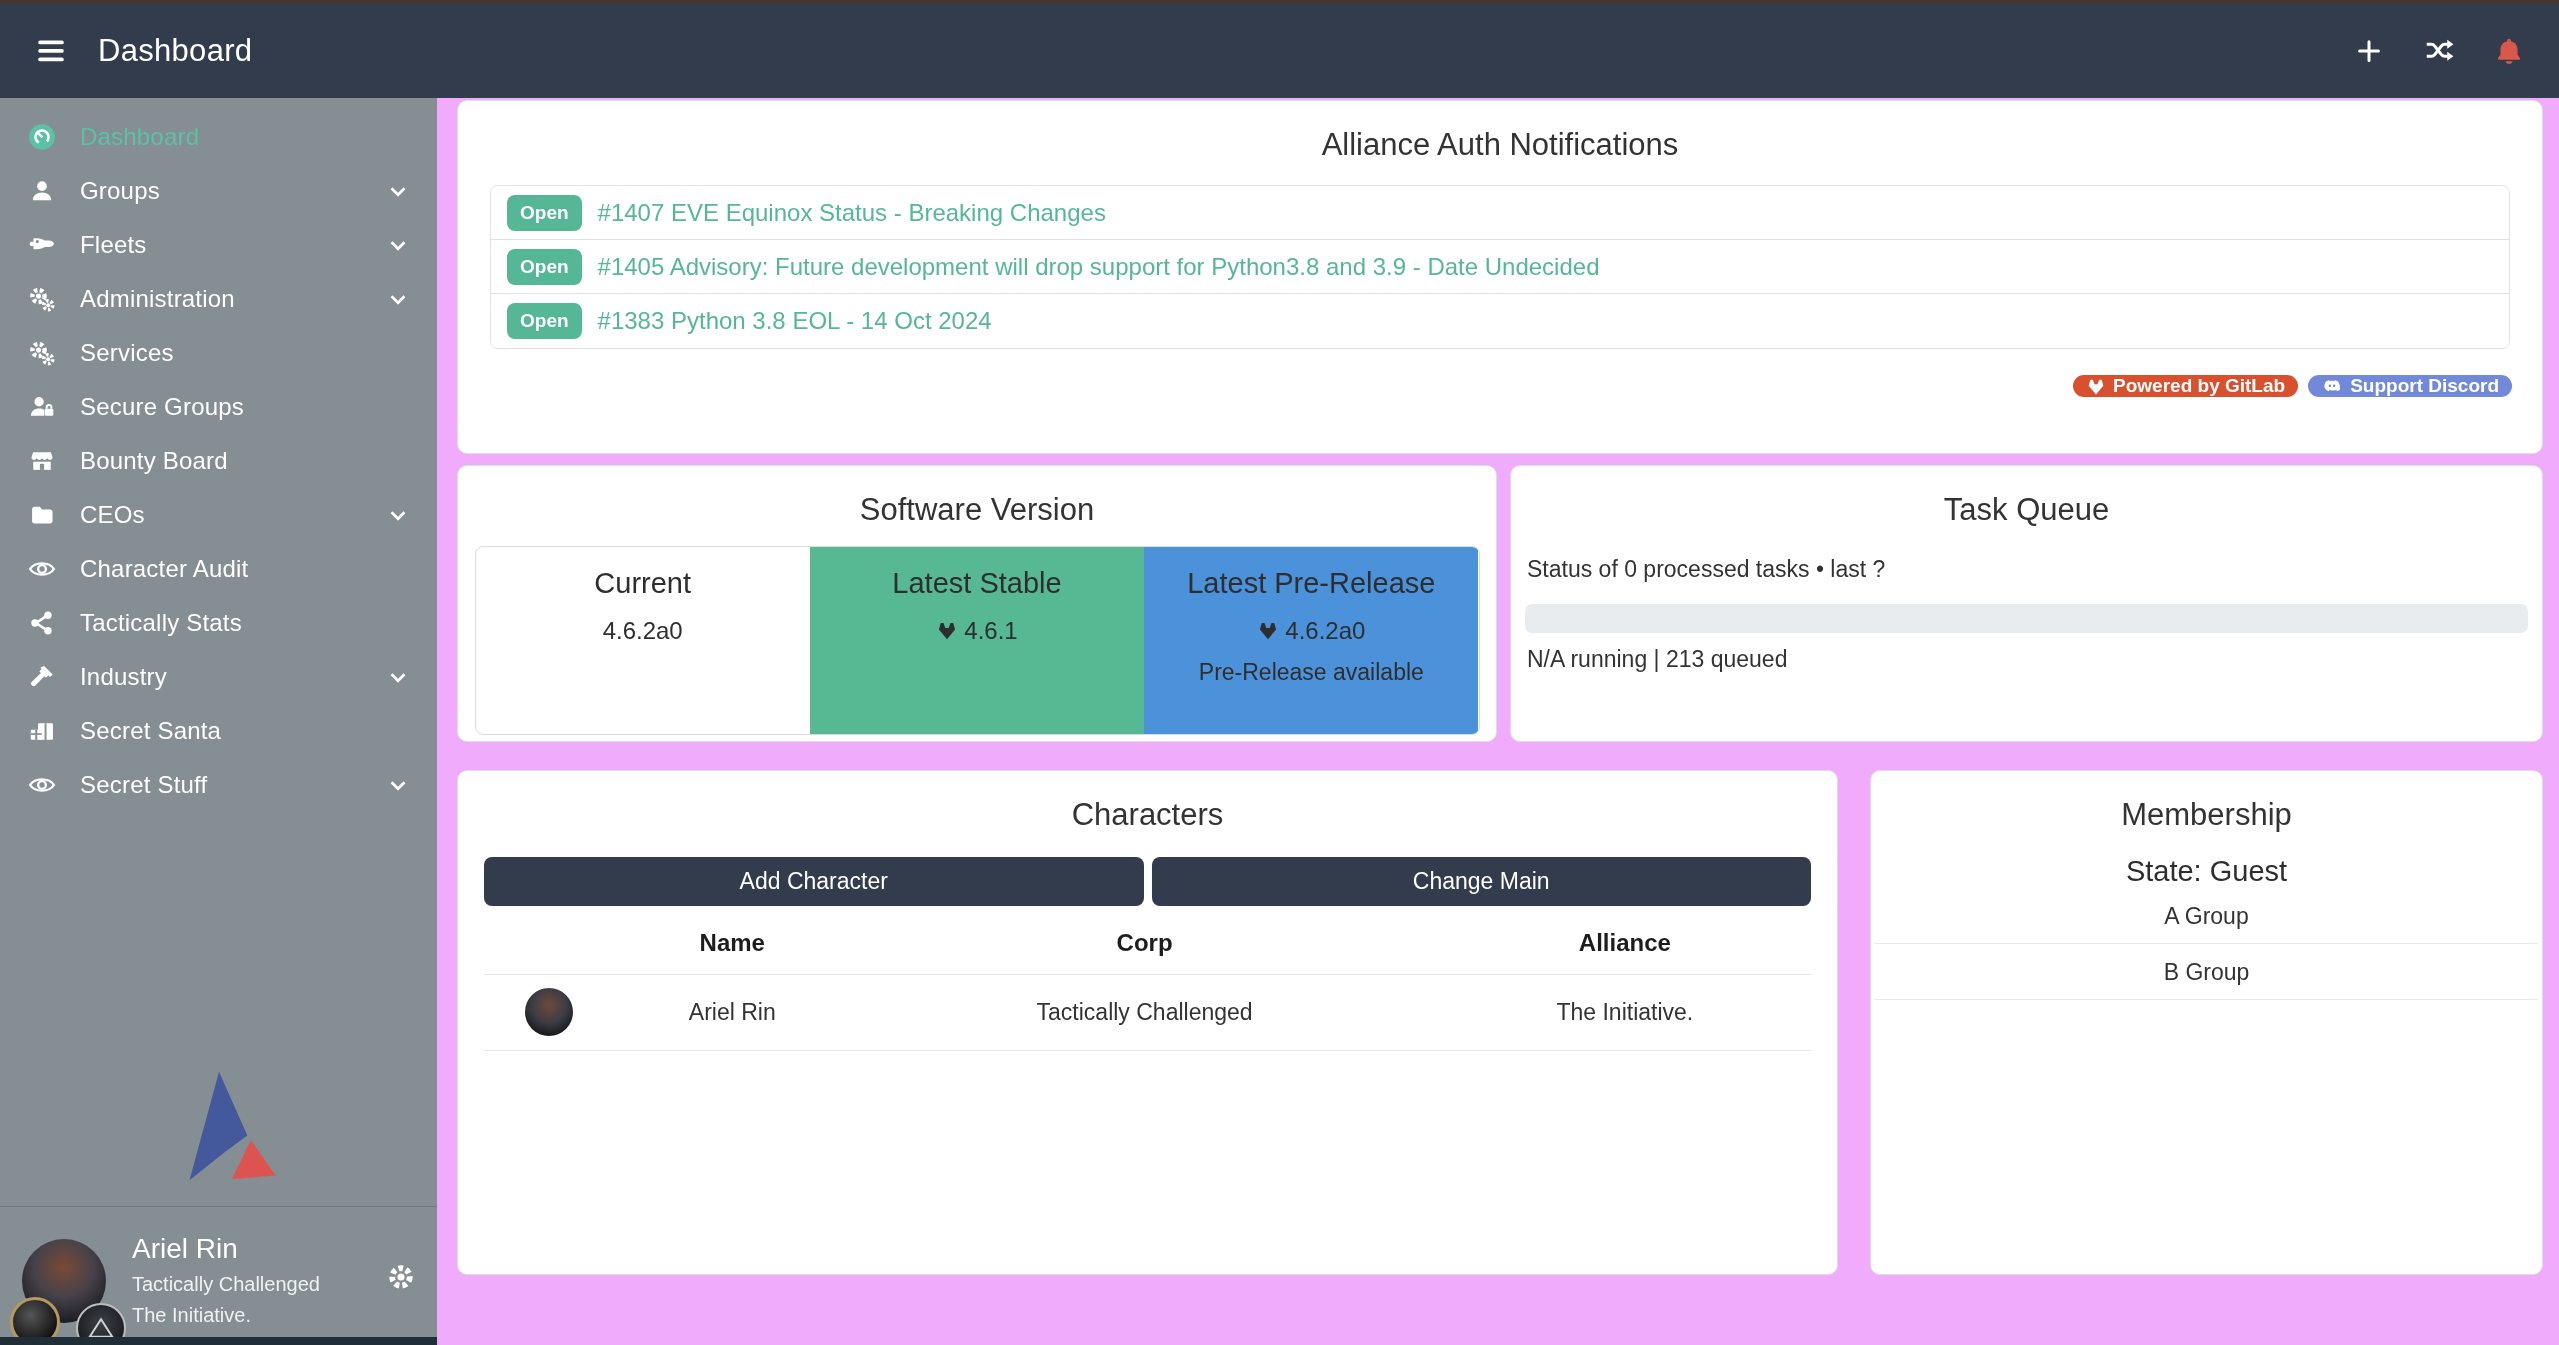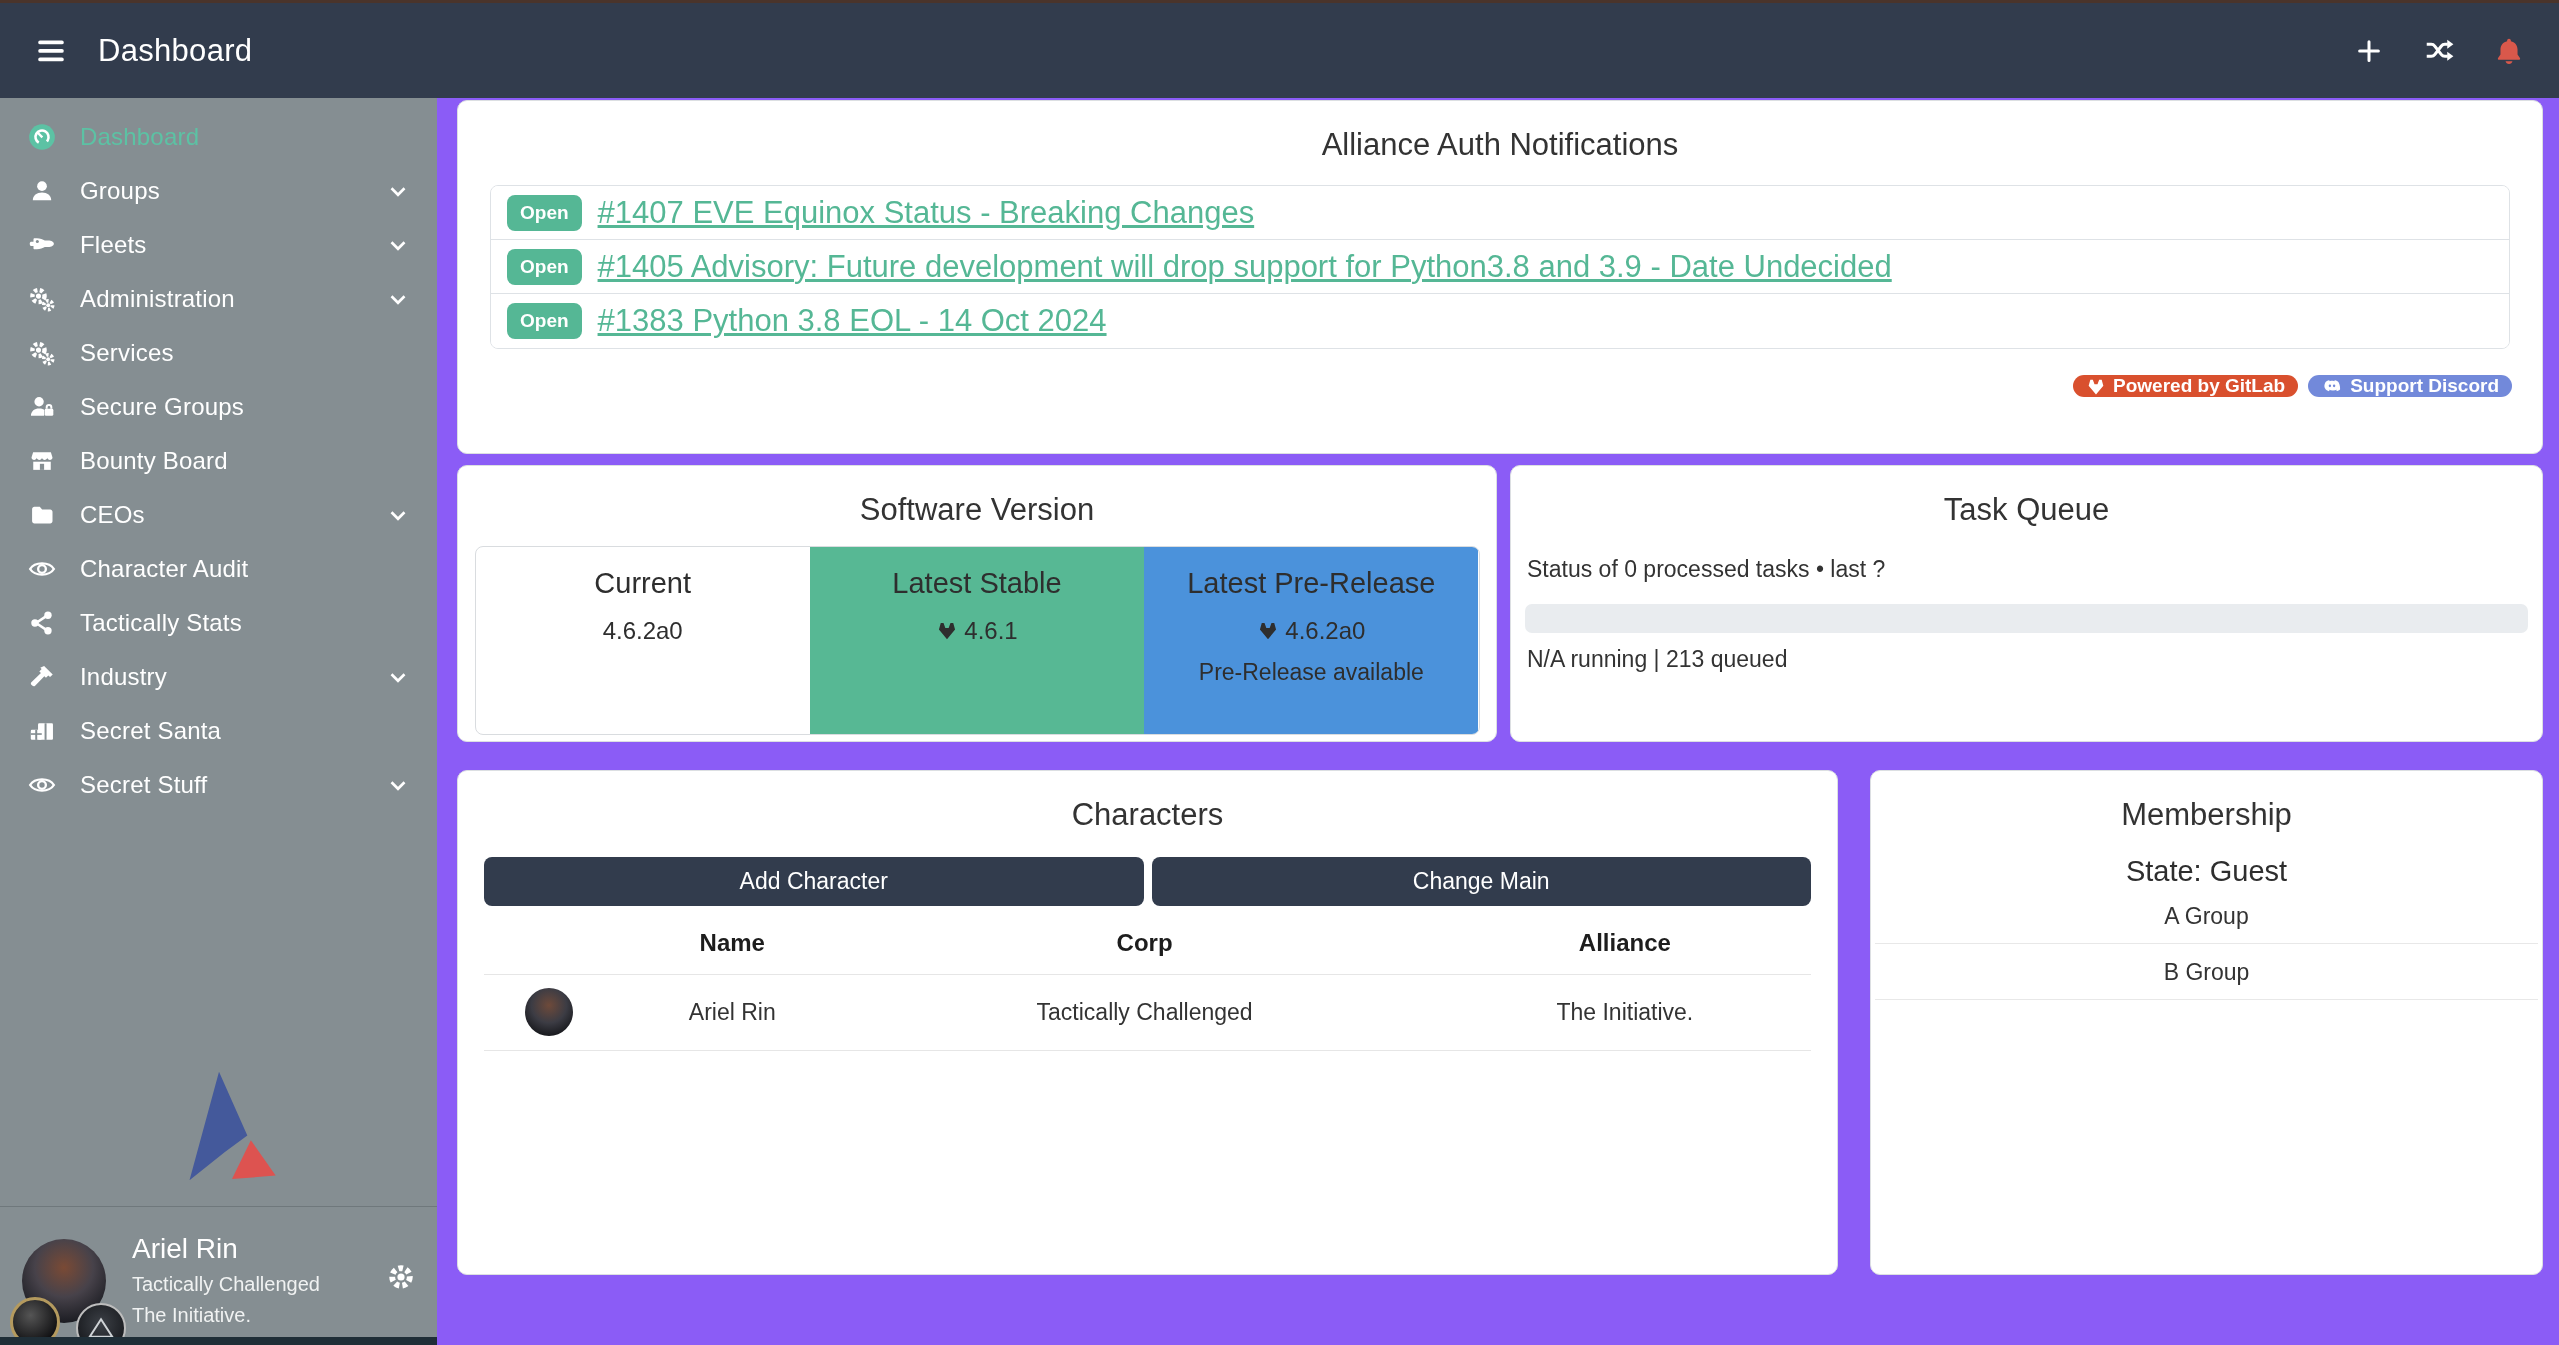--- a/index.html
+++ b/index.html
@@ -10,21 +10,21 @@
   .topline { height:3px; background:#4a342b; }
   .navbar { height:95px; background:#323c4d; display:flex; align-items:center; padding:0 30px; }
   .nav-burger { width:42px; height:42px; display:flex; align-items:center; justify-content:center; cursor:pointer; }
   .nav-title { color:#fff; font-size:31px; font-weight:400; margin-left:26px; letter-spacing:.3px; }
   .nav-right { margin-left:auto; display:flex; align-items:center; gap:30px; }
   .nav-ic-btn { width:40px; height:40px; display:flex; align-items:center; justify-content:center; cursor:pointer; }
 
   
   .layout { display:flex; height:1247px; }
   .sidebar { width:437px; background:#858E92; position:relative; flex:none; }
-  .main { flex:1; background:#8b5cf6; padding:2px 16px 0 20px; }
+  .main { flex:1; background:#f0abfc; padding:2px 16px 0 20px; }
 
   
   .snav { margin-top:12px; }
   .nav-item { height:54px; display:flex; align-items:center; padding:0 26px 0 22px; cursor:pointer; color:#fff; }
   .nav-item .nav-ic { width:40px; display:flex; justify-content:center; flex:none; }
   .nav-item .nav-label { font-size:24px; font-weight:500; margin-left:18px; letter-spacing:.2px; }
   .nav-item .nav-chev { margin-left:auto; display:flex; }
   .nav-item.active { color:#5cc2a4; }
 
   
@@ -51,21 +51,21 @@
   .row2 { display:flex; gap:13px; margin-top:11px; }
   .row3 { display:flex; gap:32px; margin-top:28px; }
 
   
   .card-notif { height:354px; }
   .notif-list { margin:22px 32px 0; border:1px solid #dee2e6; border-radius:8px; overflow:hidden; }
   .notif-item { height:54px; display:flex; align-items:center; padding:0 16px; border-bottom:1px solid #dee2e6; background:#fff; }
   .notif-item:last-child { border-bottom:none; }
   .badge-open { background:#55b795; color:#fff; font-size:19px; font-weight:700; border-radius:8px;
     padding:7px 13px; margin-right:16px; flex:none; }
-  .notif-link { color:#55b795; font-size:31px; text-decoration:underline; cursor:pointer; }
+  .notif-link { color:#55b795; font-size:24px; cursor:pointer; }
   .notif-foot { display:flex; justify-content:flex-end; gap:10px; margin:26px 30px 0 0; }
   .pill { height:22px; border-radius:17px; color:#fff; font-size:19px; font-weight:700;
     display:flex; align-items:flex-end; gap:7px; padding:0 13px; cursor:pointer; }
   .pill.gitlab { background:#d9502e; }
   .pill.discord { background:#7289da; }
 
   
   .card-sw { width:1040px; height:277px; }
   .ver-box { width:1005px; margin:18px auto 0; height:189px; display:flex;
     border:1px solid #d9dcdf; border-radius:8px; overflow:hidden; }

